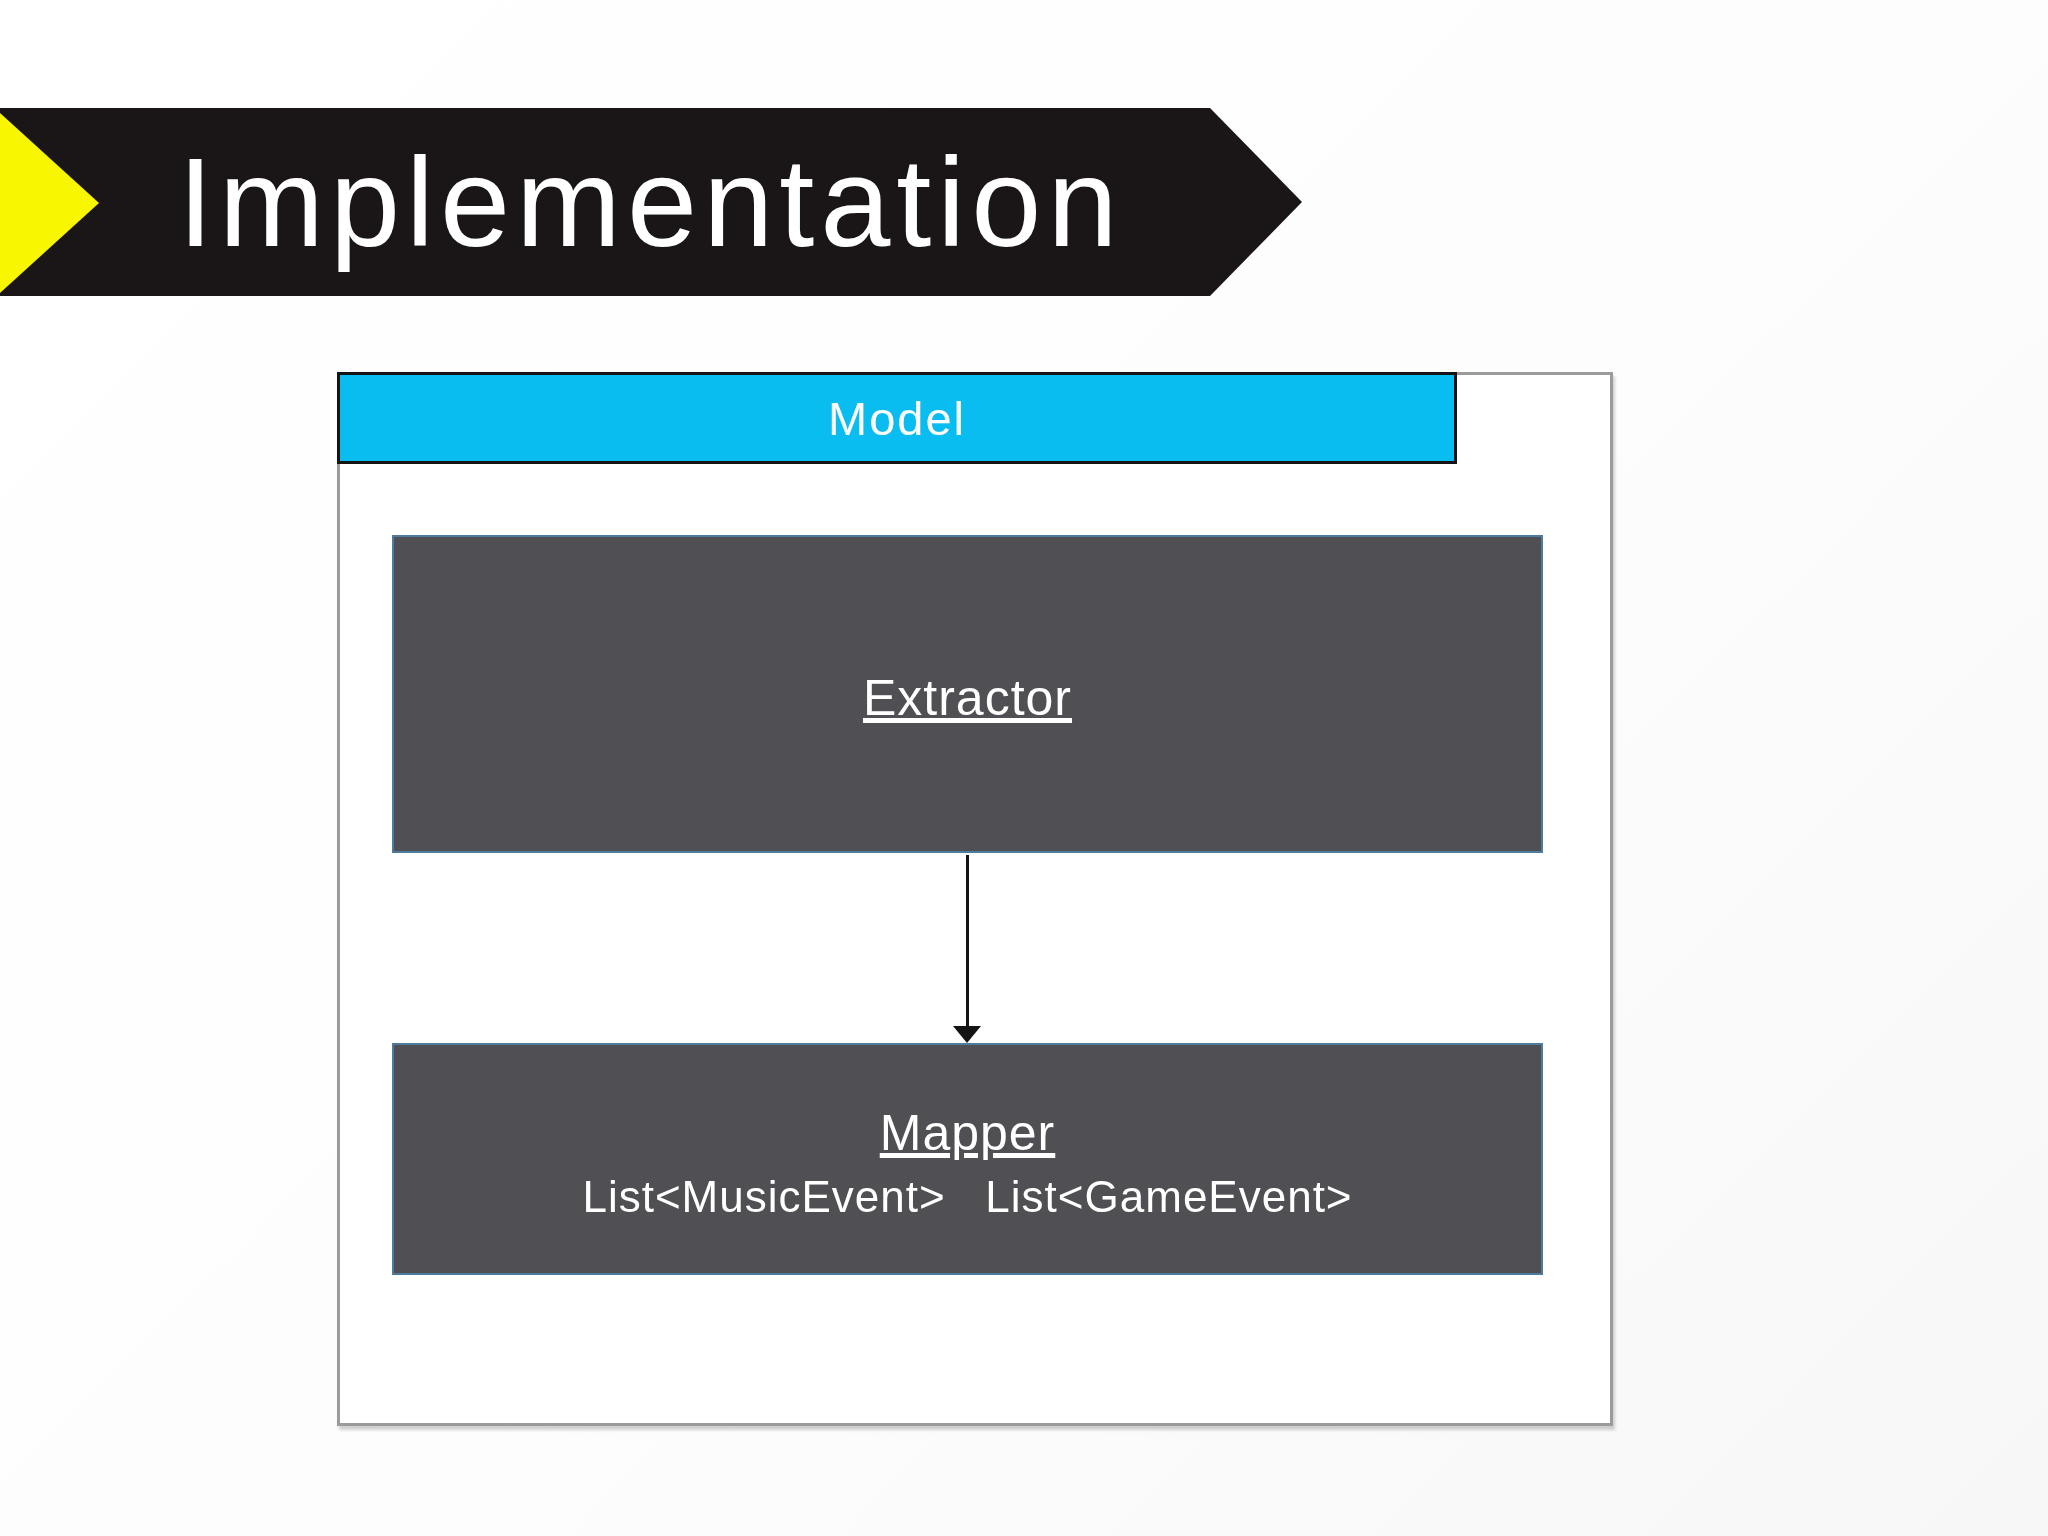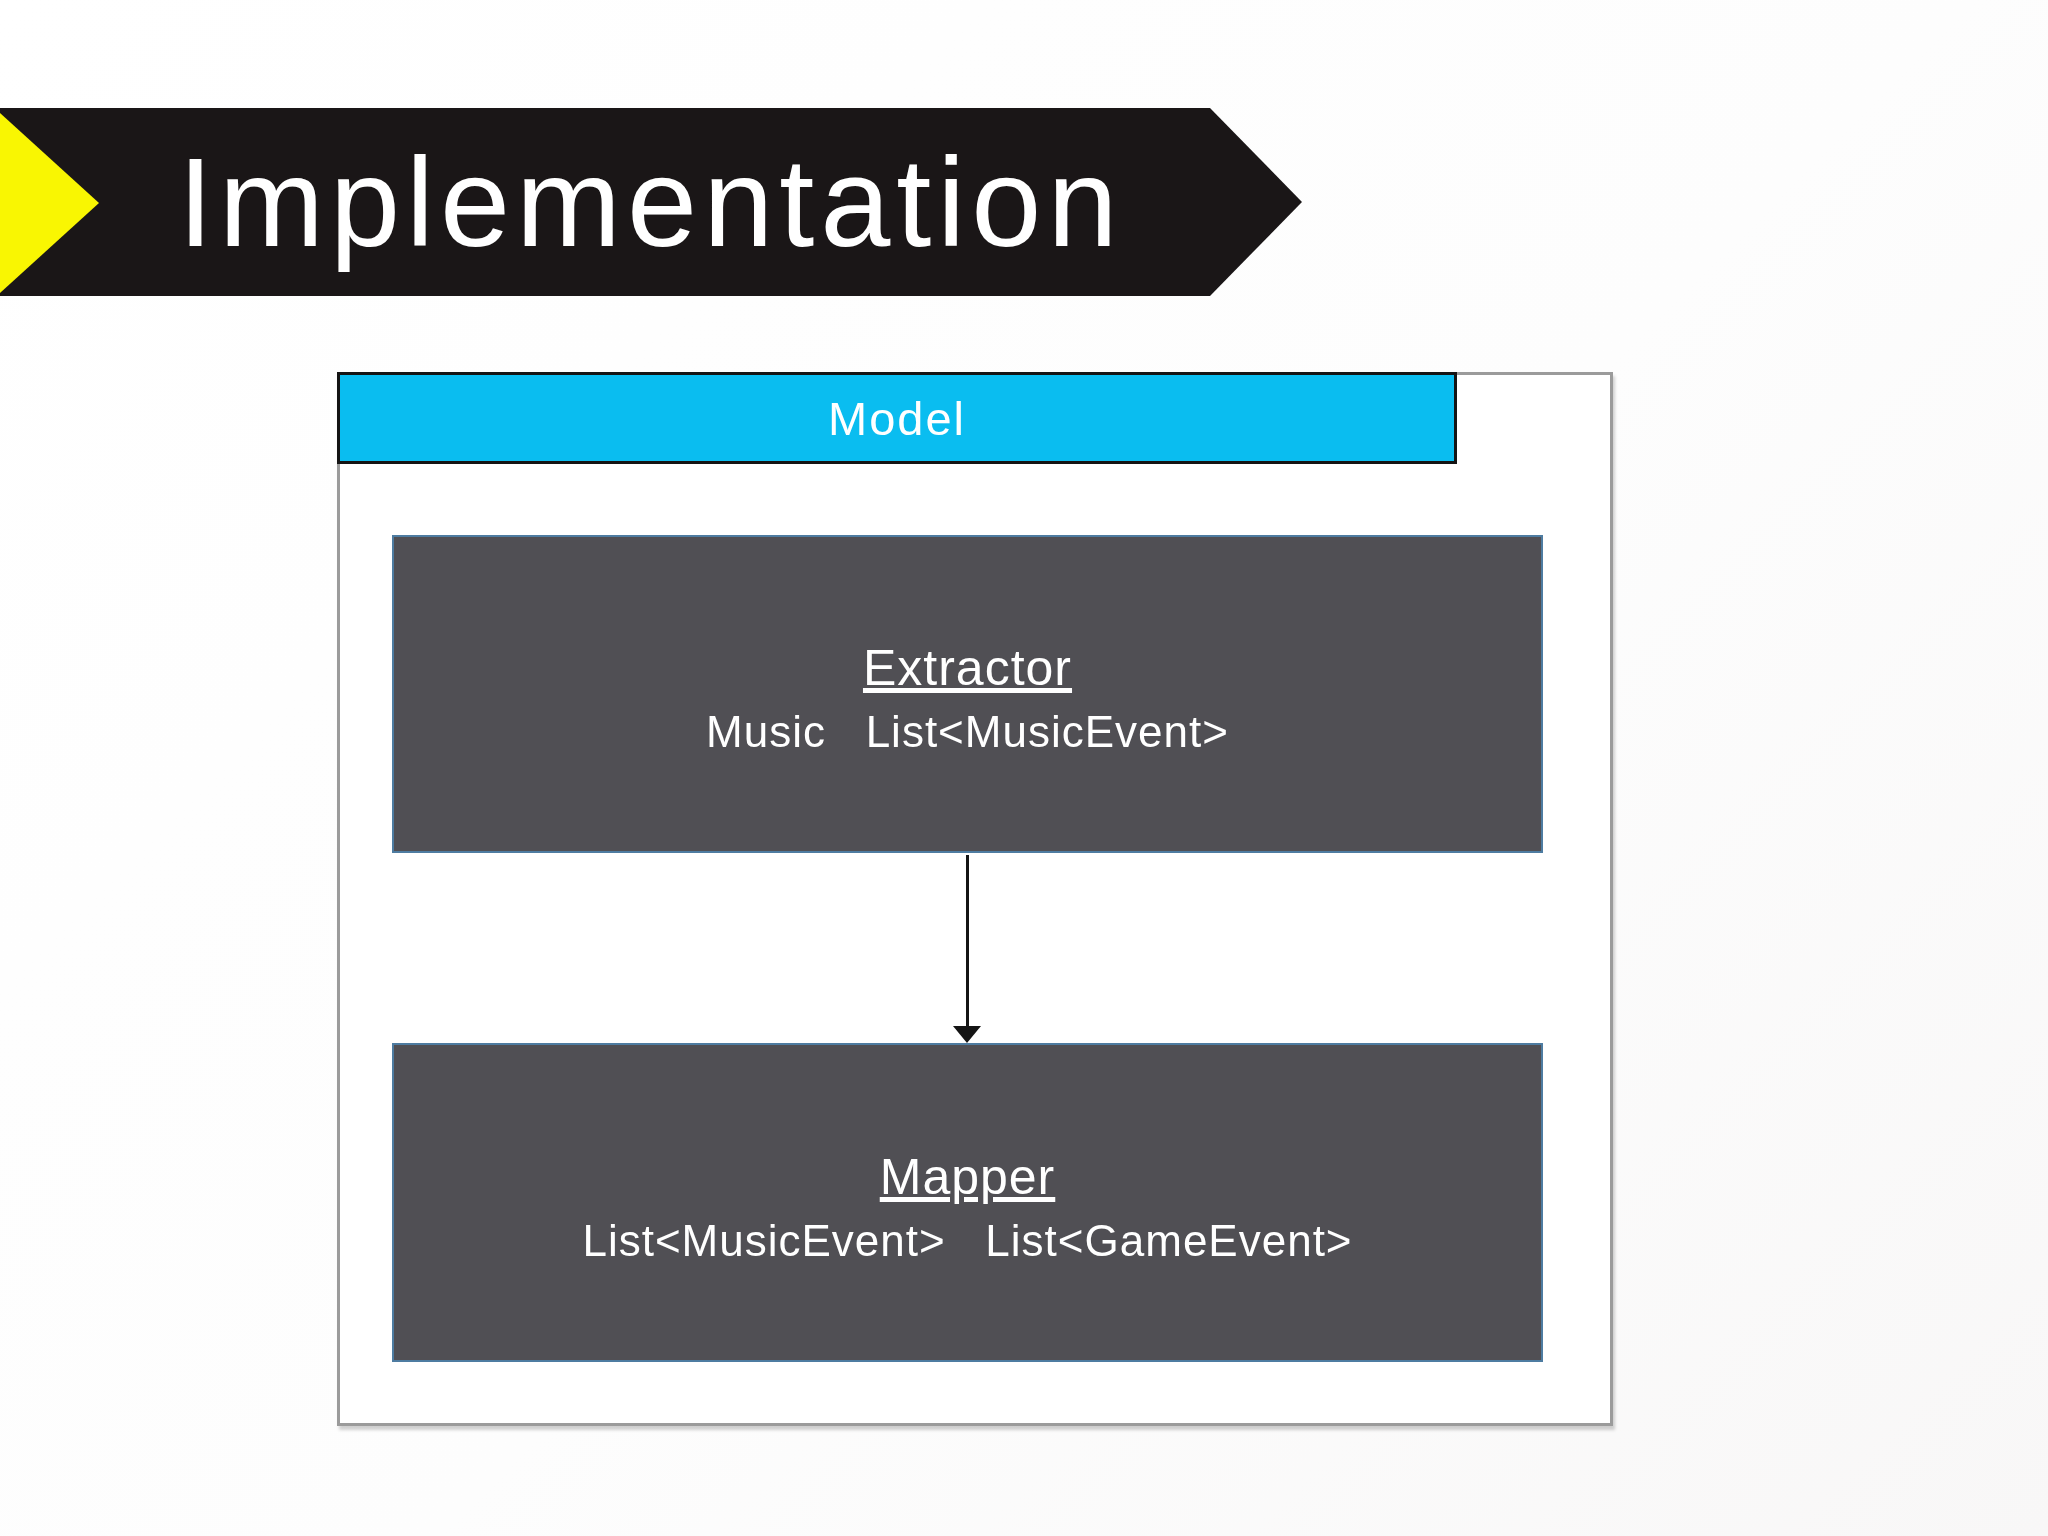--- a/index.html
+++ b/index.html
@@ -72,21 +72,21 @@
     background: var(--node-fill, #504f54);
     border: 2px solid var(--node-border, #4e7ca1);
     box-sizing: border-box;
     display: flex; flex-direction: column;
     align-items: center; justify-content: center;
     color: var(--text-white, #ffffff);
     z-index: 3;
     padding-top: 8px;
   }
   .node-extractor { left: 392px; top: 535px; height: 318px; }
-  .node-mapper    { left: 392px; top: 1043px; height: 319px; }
+  .node-mapper    { left: 392px; top: 1043px; height: 232px; }
   .node-line1 {
     display: flex; align-items: baseline;
     white-space: nowrap;
     letter-spacing: 1px;
     text-decoration: underline;
   }
   .node-title { font-size: 50px; font-weight: 500; }
   .node-subtitle { font-size: 44px; font-weight: 500; margin-left: 16px; }
   .node-signature {
     font-size: 44px; font-weight: 500;
@@ -118,21 +118,20 @@
 <div class="abs banner-chevron"></div>
 <div class="abs banner-title">Implementation</div>
 
 <div class="abs model-container"></div>
 <div class="abs model-header">Model</div>
 
 <div class="abs node node-extractor">
   <div class="node-line1">
     <span class="node-title">Extractor</span>
   </div>
-  <div class="node-signature">Music&nbsp;&nbsp;&nbsp;List&lt;MusicEvent&gt;</div>
 </div>
 
 <div class="abs arrow-line"></div>
 <div class="abs arrow-head"></div>
 
 <div class="abs node node-mapper">
   <div class="node-line1">
     <span class="node-title">Mapper</span>
   </div>
   <div class="node-signature">List&lt;MusicEvent&gt;&nbsp;&nbsp;&nbsp;List&lt;GameEvent&gt;</div>

